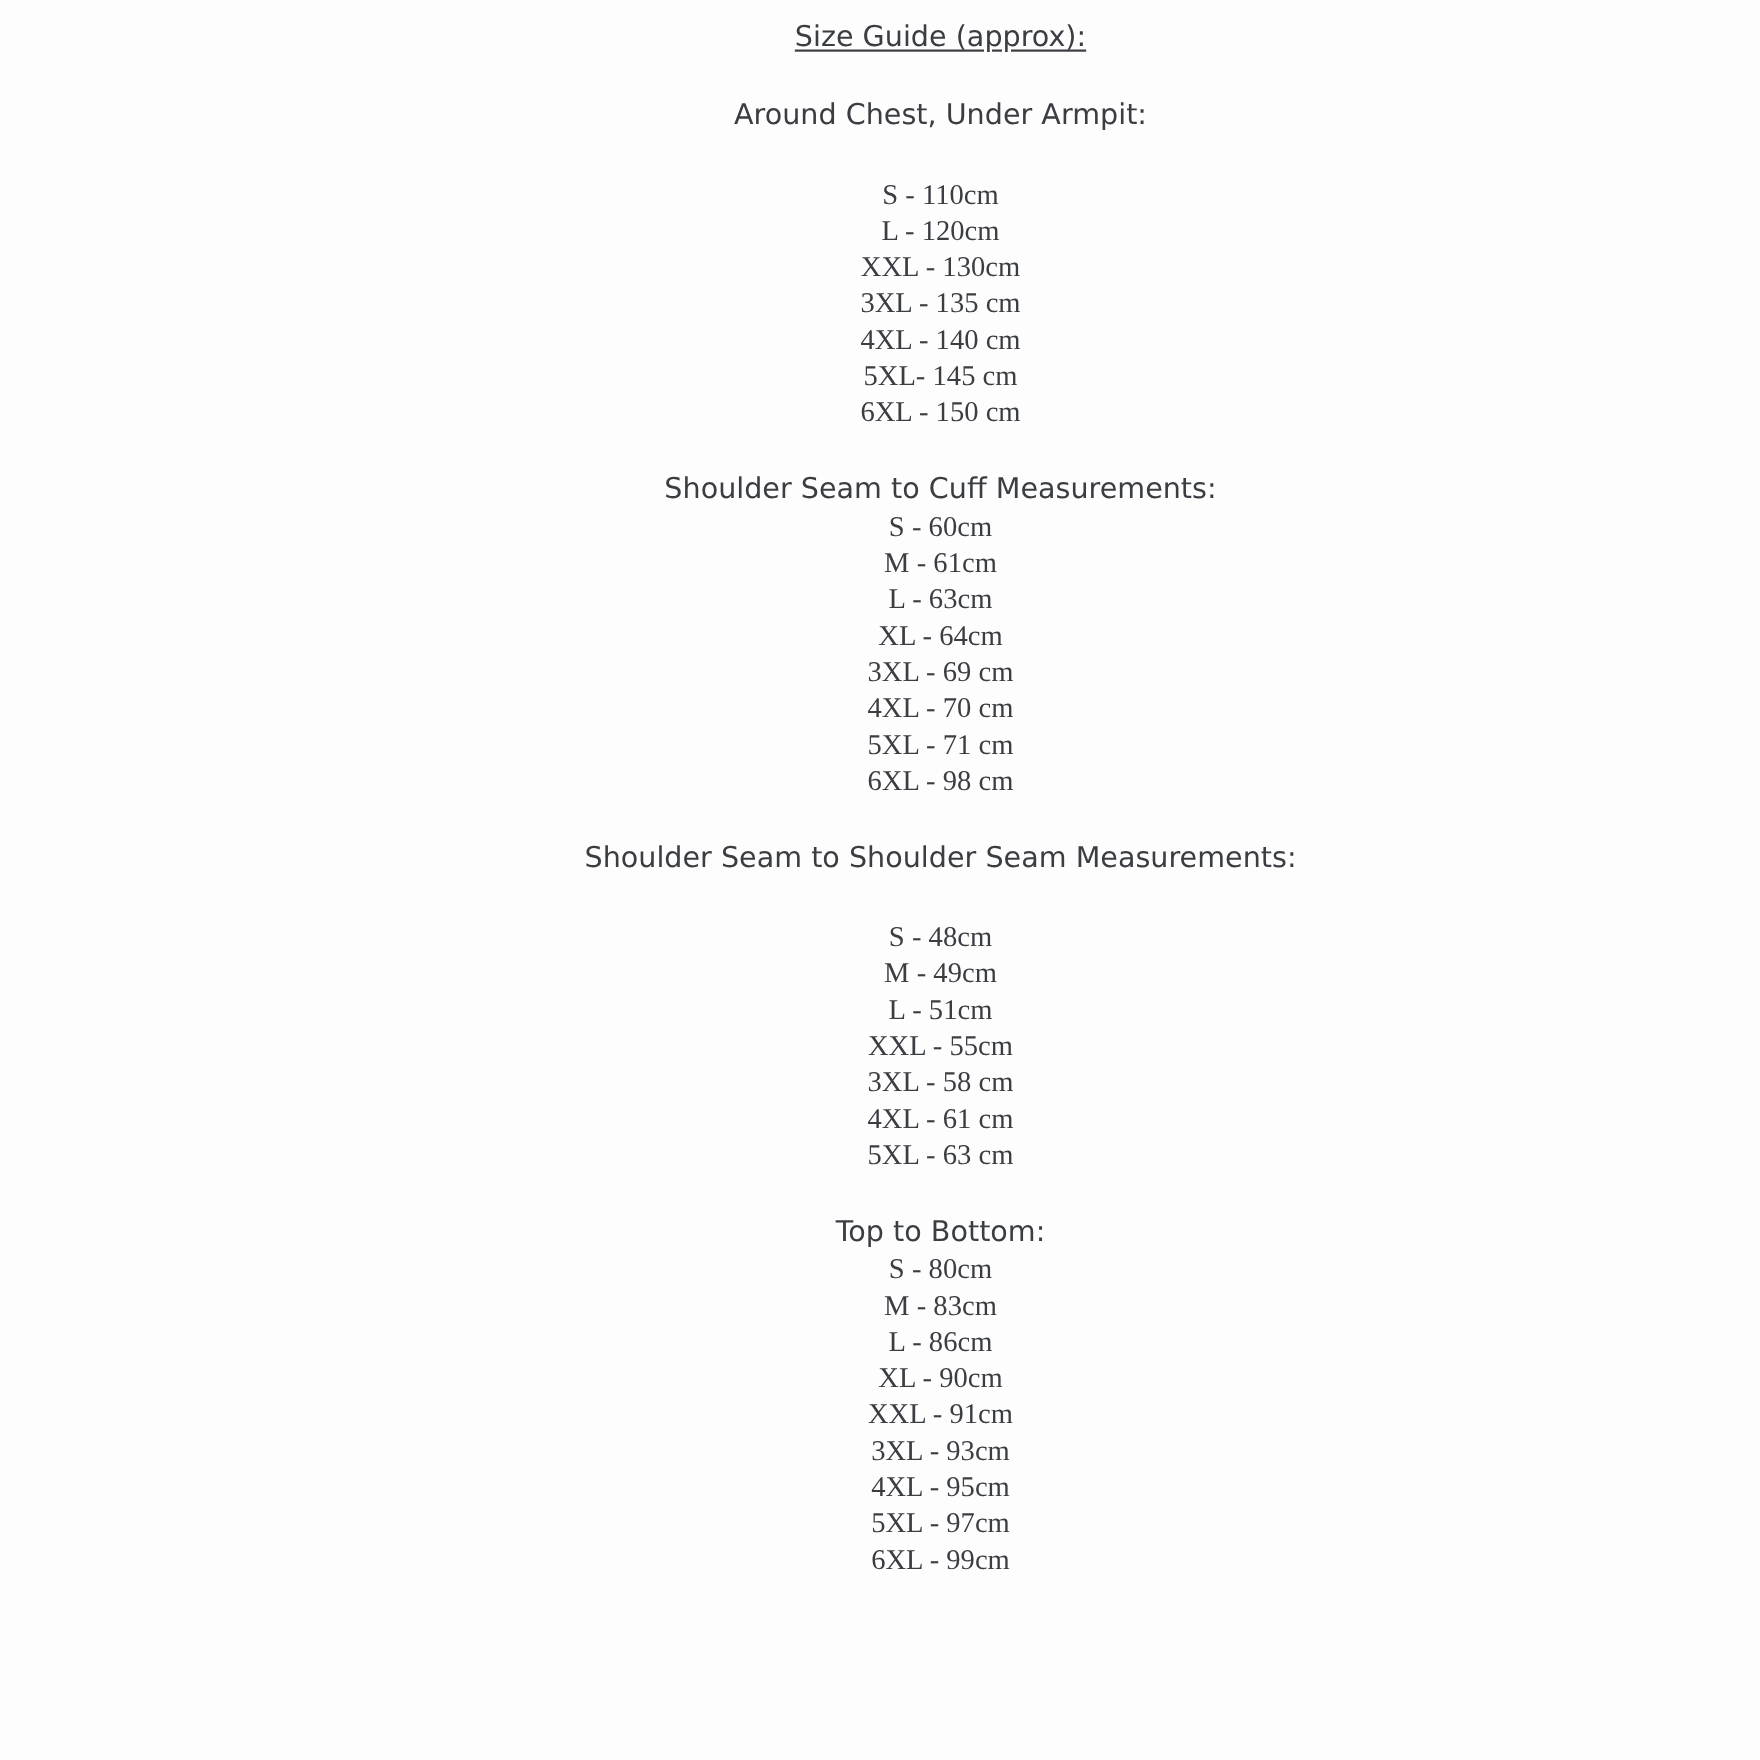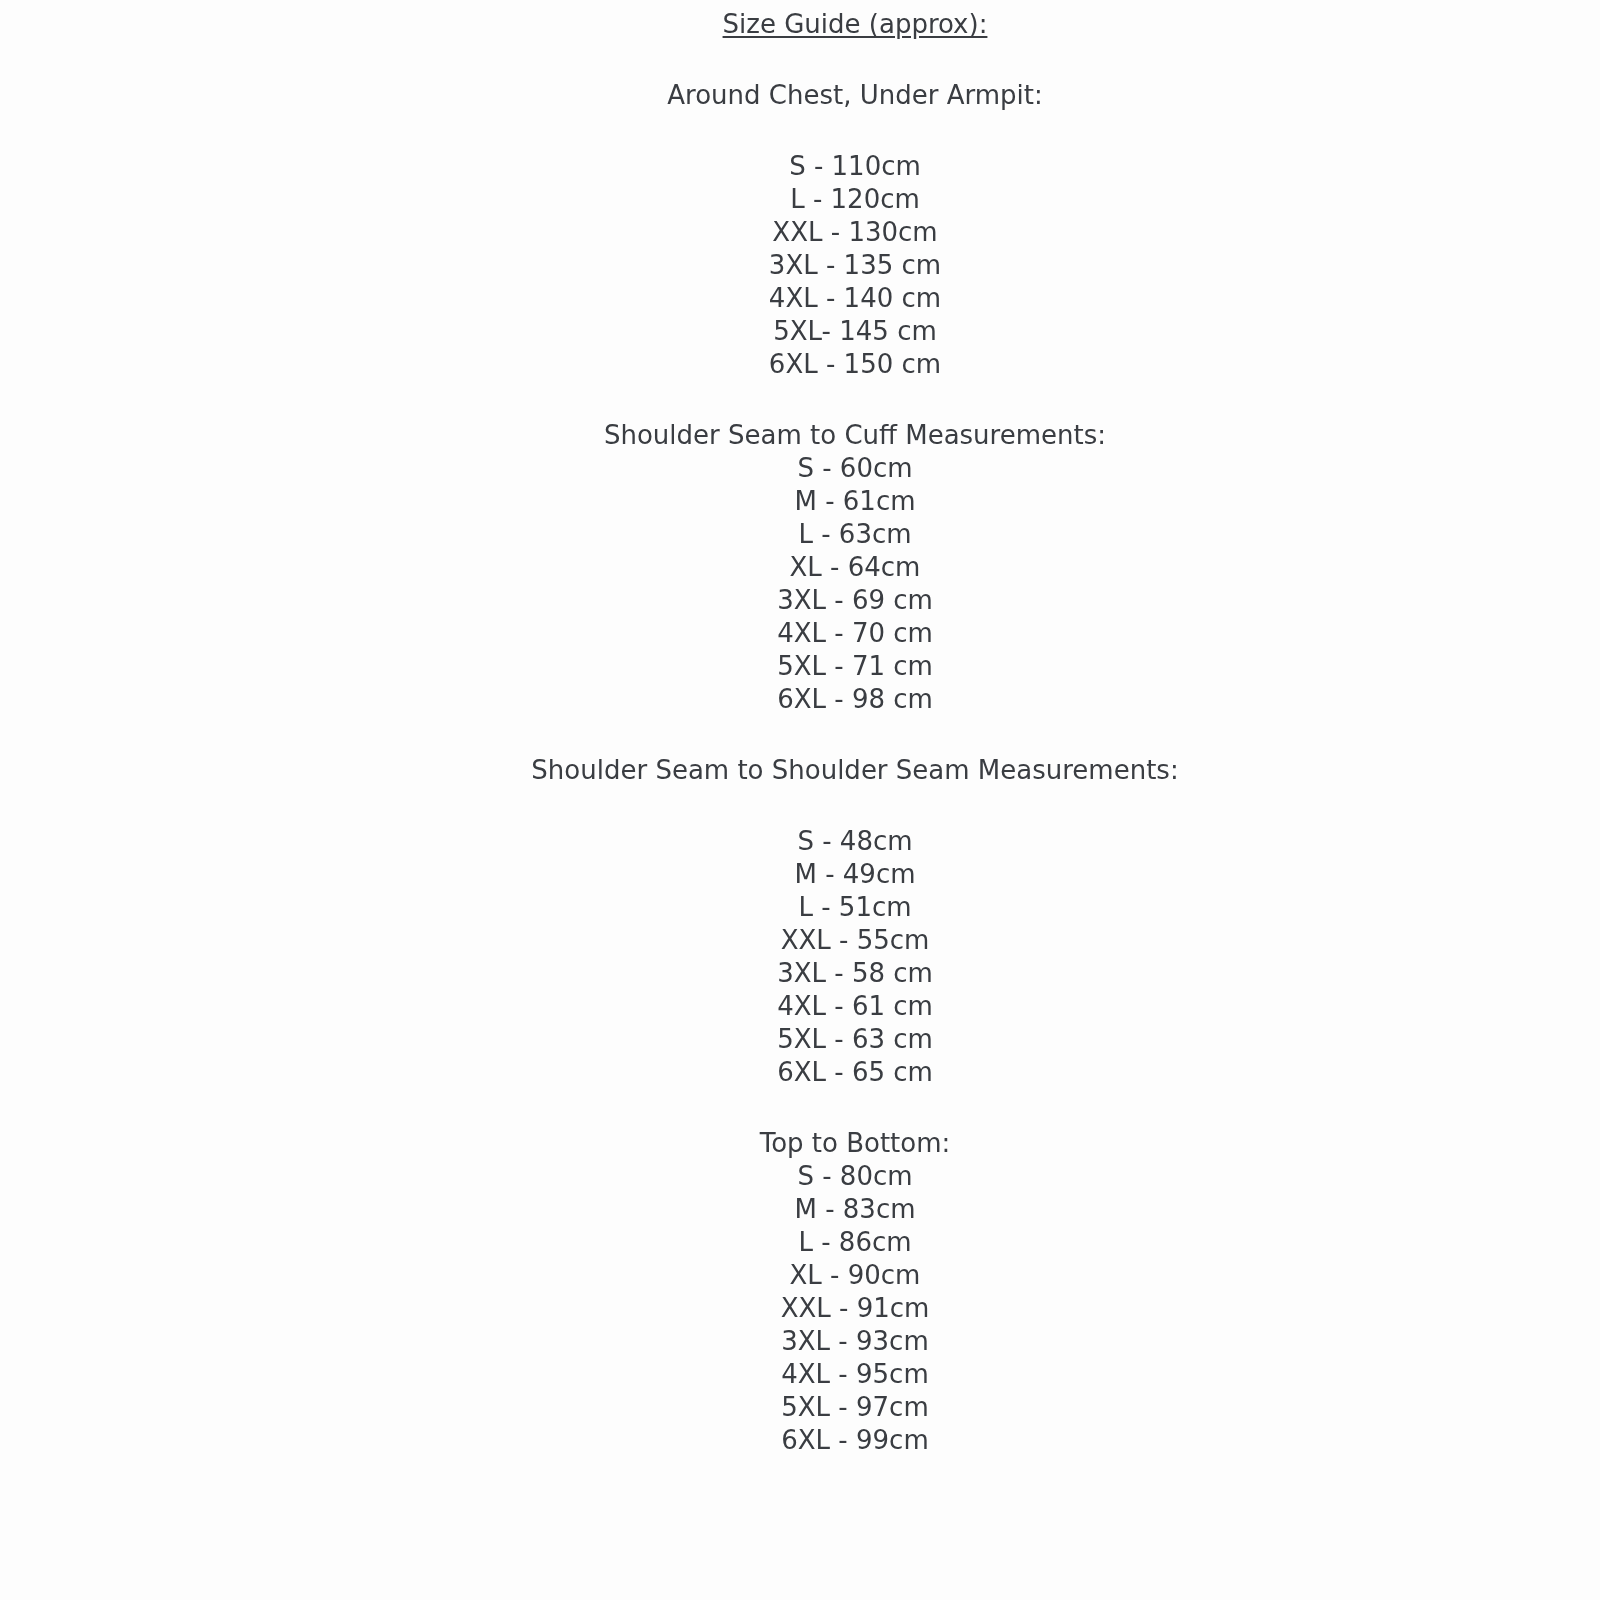--- a/index.html
+++ b/index.html
@@ -7,41 +7,42 @@
     padding: 0;
     width: 1600px;
     height: 1600px;
     background: #fdfdfd;
     overflow: hidden;
   }
   .doc {
     box-sizing: border-box;
     margin-left: 110px;           
     width: 1490px;
-    padding-top: 8px;
+    padding-top: 18px;
     text-align: center;
     font-family: "DejaVu Sans", "Liberation Sans", sans-serif;
     font-size: 26px;
     line-height: 33px;
     color: #3a3d42;
     -webkit-font-smoothing: antialiased;
   }
   .doc-title {
     text-decoration: underline;
     text-underline-offset: 3px;
     margin-bottom: 33px;          
   }
   .section {
     margin-top: 38px;             
   }
   .section-heading.gap {
     margin-bottom: 38px;          
   }
   .size-line {
     white-space: pre;
+    font-family: Liberation Serif, serif;
   }
 </style>
 </head>
 <body>
 
 <div class="doc">
   <div class="doc-title">Size Guide (approx):</div>
 
   <div>
   <div class="section">
@@ -74,21 +75,20 @@
   <div class="section">
     <div class="section-heading gap">Shoulder Seam to Shoulder Seam Measurements:</div>
     <div class="section-items">
           <div class="size-line">S - 48cm</div>
           <div class="size-line">M - 49cm</div>
           <div class="size-line">L - 51cm</div>
           <div class="size-line">XXL - 55cm</div>
           <div class="size-line">3XL - 58 cm</div>
           <div class="size-line">4XL - 61 cm</div>
           <div class="size-line">5XL - 63 cm</div>
-          <div class="size-line">6XL - 65 cm</div>
         </div>
   </div>
 
   <div class="section">
     <div class="section-heading">Top to Bottom:</div>
     <div class="section-items">
           <div class="size-line">S - 80cm</div>
           <div class="size-line">M - 83cm</div>
           <div class="size-line">L - 86cm</div>
           <div class="size-line">XL - 90cm</div>

